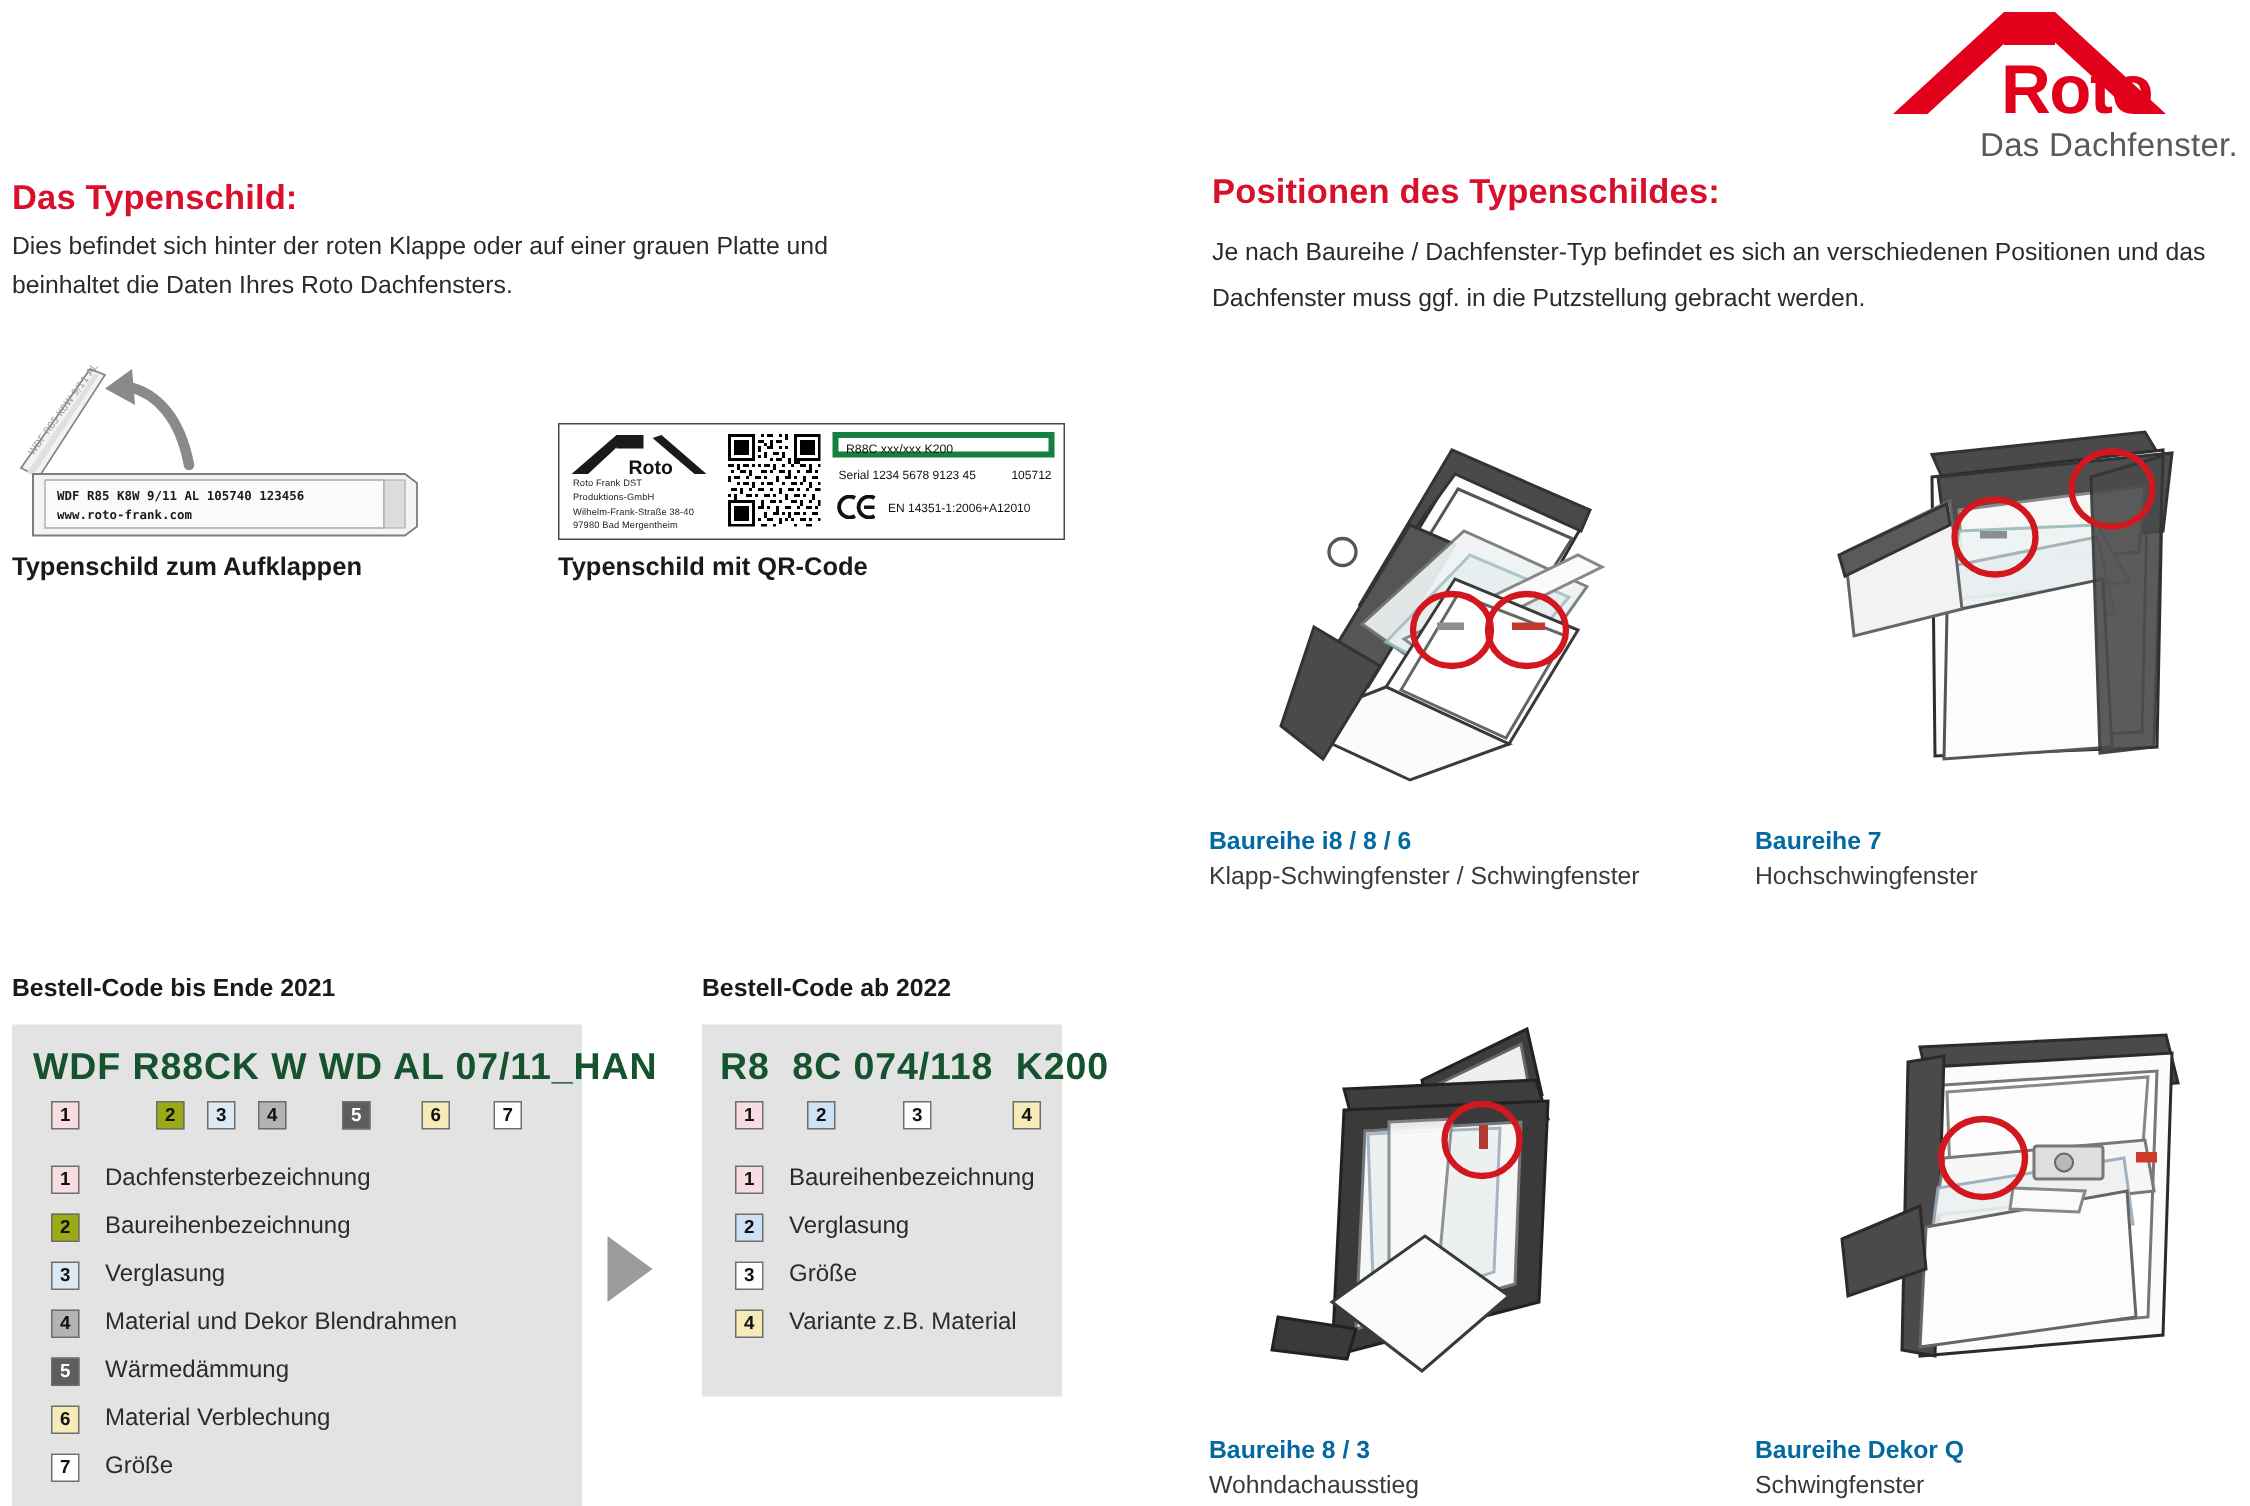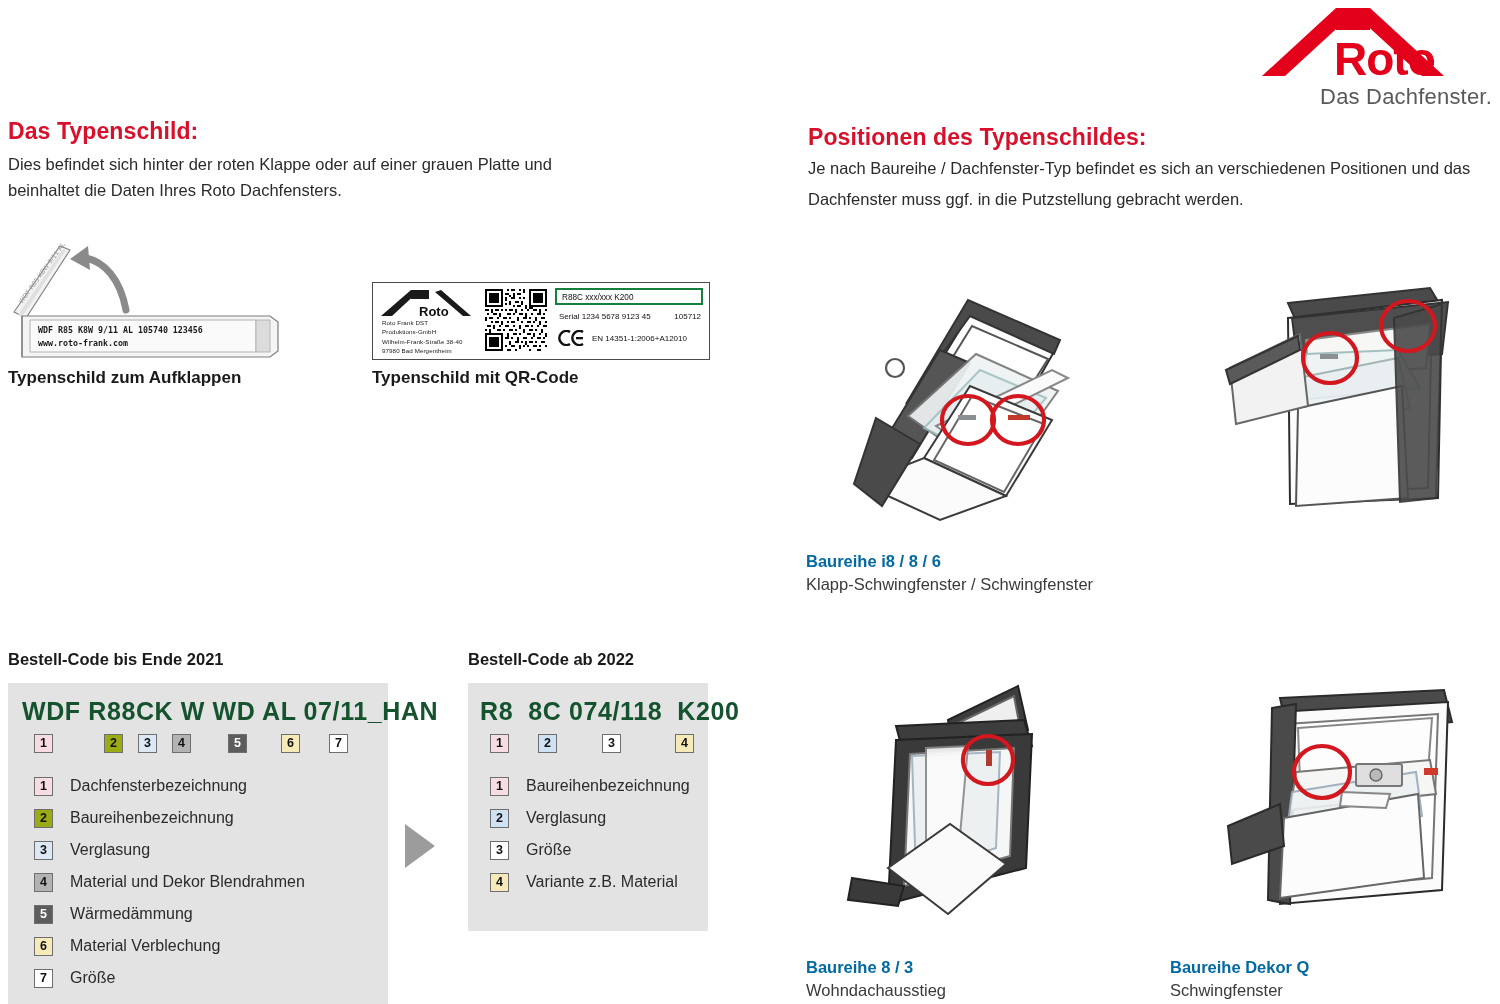--- a/index.html
+++ b/index.html
@@ -28,21 +28,21 @@
   
   .h-red {
     color: #d8102b; font-weight: 700; font-size: 23px; letter-spacing: .1px;
   }
   .body-txt { font-size: 16.5px; color: #2b2b2b; line-height: 1.55; }
   .cap-bold { font-size: 17px; font-weight: 700; color: #1a1a1a; }
 
   #sec-typ-title { position: absolute; left: 8px; top: 118px; }
   #sec-typ-body  { position: absolute; left: 8px; top: 152px; width: 600px; }
 
-  #sec-pos-title { position: absolute; left: 808px; top: 124px; }
+  #sec-pos-title { position: absolute; left: 808px; top: 114px; }
   #sec-pos-body  { position: absolute; left: 808px; top: 153px; width: 680px; line-height: 1.85; }
 
   #sec-code-title { position: absolute; left: 8px; top: 520px; }
   #sec-code-body  { position: absolute; left: 8px; top: 554px; width: 560px; line-height: 1.7; }
 
   
   .plate-foldout { position: absolute; left: 8px; top: 238px; width: 280px; height: 130px; }
   .foldout-cap { position: absolute; left: 8px; top: 368px; }
 
   
@@ -55,21 +55,21 @@
     position: absolute; left: 40px; top: 16px; font-size: 13px; font-weight: 700; color: #111;
   }
   .qr-addr {
     position: absolute; left: 3px; top: 30px; font-size: 6.2px; line-height: 1.5;
     color: #222; letter-spacing: .1px; white-space: pre-line;
   }
   .qr-square { position: absolute; left: 112px; top: 6px; width: 62px; height: 62px; }
   .qr-right { position: absolute; left: 182px; top: 5px; width: 150px; height: 68px; }
   .qr-code-box {
     position: absolute; left: 0; top: 0; width: 148px; height: 17px;
-    border: 2px solid #15803d; font-size: 8.2px; color: #111; padding: 3px 0 0 5px;
+    border: 4px solid #15803d; font-size: 8.2px; color: #111; padding: 3px 0 0 5px;
   }
   .qr-serial {
     position: absolute; left: 4px; top: 24px; font-size: 8px; color: #111;
     width: 146px; display: flex; justify-content: space-between; padding-right: 4px;
   }
   .qr-ce-row { position: absolute; left: 3px; top: 42px; display: flex; align-items: center; gap: 7px; }
   .qr-en { font-size: 8px; color: #111; }
   .qr-cap { position: absolute; left: 372px; top: 368px; }
 
   
@@ -479,20 +479,24 @@
       <polygon points="162,124 210,126 206,140 160,138" fill="#fafafa" stroke="#888"></polygon>
     </g>
     <rect x="244" y="100" width="14" height="7" fill="#cf3a2a"></rect>
     <ellipse cx="142" cy="104" rx="28" ry="26" fill="none" stroke="#d2171f" stroke-width="4.2"></ellipse>
   </svg>
 
   <div class="photo-cap" id="cap-1">
     <div class="t">Baureihe i8 / 8 / 6</div>
     <div class="s">Klapp-Schwingfenster / Schwingfenster</div>
   </div>
+  <div class="photo-cap" id="cap-2">
+    <div class="t">Baureihe 7</div>
+    <div class="s">Hochschwingfenster</div>
+  </div>
   <div class="photo-cap" id="cap-3">
     <div class="t">Baureihe 8 / 3</div>
     <div class="s">Wohndachausstieg</div>
   </div>
   <div class="photo-cap" id="cap-4">
     <div class="t">Baureihe Dekor Q</div>
     <div class="s">Schwingfenster</div>
   </div>
 
 </div>

